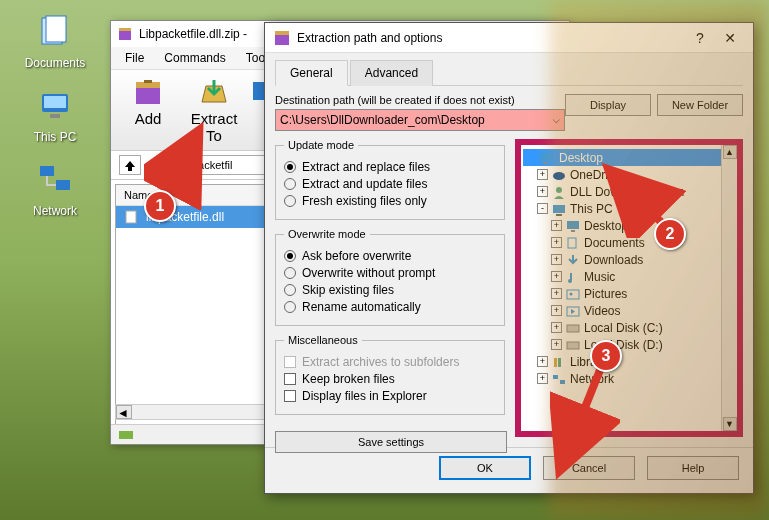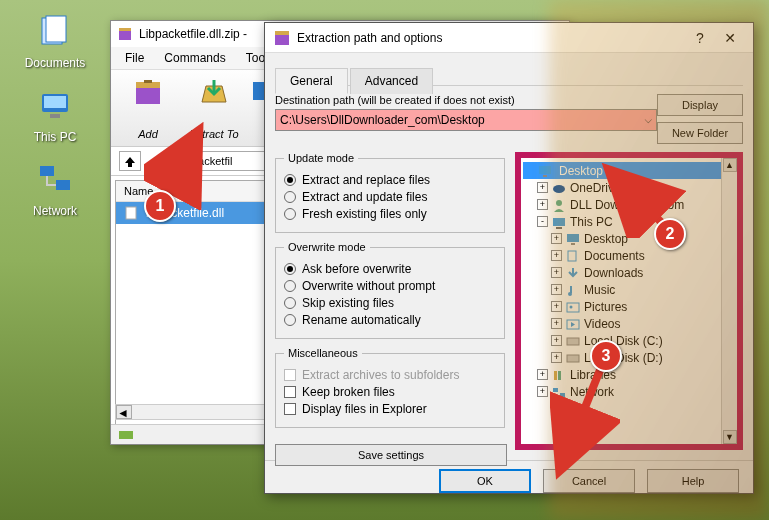--- a/index.html
+++ b/index.html
@@ -25,21 +25,21 @@
     background:#fff; border:1px solid #888; box-shadow:2px 2px 8px rgba(0,0,0,.3);
   }
   .titlebar { height:26px; background:#fff; display:flex; align-items:center; padding:0 6px; }
   .titlebar-icon { width:16px; height:16px; margin-right:6px; }
   .titlebar-text { font-size:12px; flex:1; }
   .menubar { display:flex; gap:4px; padding:2px 6px; background:#f5f5f5; border-bottom:1px solid #ddd; }
   .menubar span { padding:2px 8px; cursor:pointer; }
   .toolbar { display:flex; gap:8px; padding:6px 8px; background:linear-gradient(#fefefe,#e8e8e8); border-bottom:1px solid #ccc; }
   .tool-btn { width:58px; text-align:center; cursor:pointer; }
   .tool-btn svg { width:32px; height:32px; display:block; margin:0 auto; }
-  .tool-label { font-size:11px; margin-top:20px;font-style:italic; }
+  .tool-label { font-size:15px; margin-top:2px; }
   .pathbar { display:flex; gap:8px; padding:4px 8px; border-bottom:1px solid #ccc; align-items:center; }
   .up-btn { width:22px; height:20px; border:1px solid #aaa; background:#fff; display:flex; align-items:center; justify-content:center; cursor:pointer; }
   .path-input { flex:1; border:1px solid #aaa; padding:2px 4px; height:20px; font-size:11px; }
   .list-area { height:250px; border:1px solid #aaa; margin:4px; background:#fff; overflow:hidden; }
   .list-header { background:#f5f5f5; border-bottom:1px solid #ddd; padding:4px 8px; font-size:11px; }
   .file-row { display:flex; align-items:center; background:#4a98e0; color:#fff; padding:3px 8px; cursor:pointer; }
   .file-row svg { width:16px; height:16px; margin-right:6px; }
   .winrar-status { position:absolute; bottom:0; left:0; right:0; height:20px; background:#f0f0f0; border-top:1px solid #ccc; display:flex; align-items:center; padding:0 6px; }
   .winrar-scroll { position:absolute; left:4px; right:4px; bottom:24px; height:16px; background:#f0f0f0; border:1px solid #ccc; }
   .winrar-scroll .btn { width:16px; height:14px; border:1px solid #aaa; background:#e8e8e8; position:absolute; }
@@ -48,28 +48,28 @@
   .dialog {
     position:absolute; left:264px; top:22px; width:490px; height:472px;
     background:#f0f0f0; border:1px solid #555; box-shadow:3px 3px 12px rgba(0,0,0,.45);
   }
   .dlg-title { height:30px; display:flex; align-items:center; padding:0 8px; background:#fff; border-bottom:1px solid #ddd; }
   .dlg-title svg { width:18px; height:18px; margin-right:6px; }
   .dlg-title-text { flex:1; font-size:12px; }
   .dlg-title .winbtn { width:30px; height:24px; display:flex; align-items:center; justify-content:center; cursor:pointer; font-size:14px; }
   .dlg-body { padding:6px 10px 10px; }
   .tabs { display:flex; border-bottom:1px solid #ccc; }
-  .tab { padding:5px 14px; border:1px solid #ccc; border-bottom:none; background:#e4e4e4; cursor:pointer; position:relative; top:9px; margin-right:2px; }
+  .tab { padding:5px 14px; border:1px solid #ccc; border-bottom:none; background:#e4e4e4; cursor:pointer; position:relative; top:1px; margin-right:2px; }
   .tab.active { background:#f0f0f0; border-bottom:1px solid #f0f0f0; }
   .dest-row { margin-top:8px; }
   .dest-label { font-size:11px; margin-bottom:3px; }
   .dest-input { flex:1; border:1px solid #888; background:#fca5a5; height:22px; padding:0 4px; font-size:11px; display:flex; align-items:center; justify-content:space-between; cursor:pointer; }
   .dest-arrow { font-size:10px; color:#444; }
   .btn-std { width:86px; height:22px; border:1px solid #888; background:#e8e8e8; font-size:11px; cursor:pointer; }
-  .right-buttons { display:flex; flex-direction:column; gap:6px; }
+  .right-buttons { display:flex; flex-direction:row; gap:6px; }
   .two-col { display:flex; gap:10px; margin-top:8px; height:298px; }
   .left-col { width:230px; display:flex; flex-direction:column; gap:8px; }
   fieldset { border:1px solid #bbb; padding:6px 8px 8px; }
   legend { font-size:11px; padding:0 4px; }
   .radio-row, .check-row { display:flex; align-items:center; gap:6px; margin:3px 0; font-size:11px; cursor:pointer; }
   .radio { width:12px; height:12px; border:1px solid #666; border-radius:50%; display:inline-flex; align-items:center; justify-content:center; }
   .radio.checked::after { content:""; width:6px; height:6px; border-radius:50%; background:#000; }
   .check { width:12px; height:12px; border:1px solid #666; background:#fff; display:inline-block; }
   .right-col { flex:1; display:flex; }
   .tree-box { flex:1; border:6px solid #be185d; background:#fff; overflow:hidden; position:relative; }

